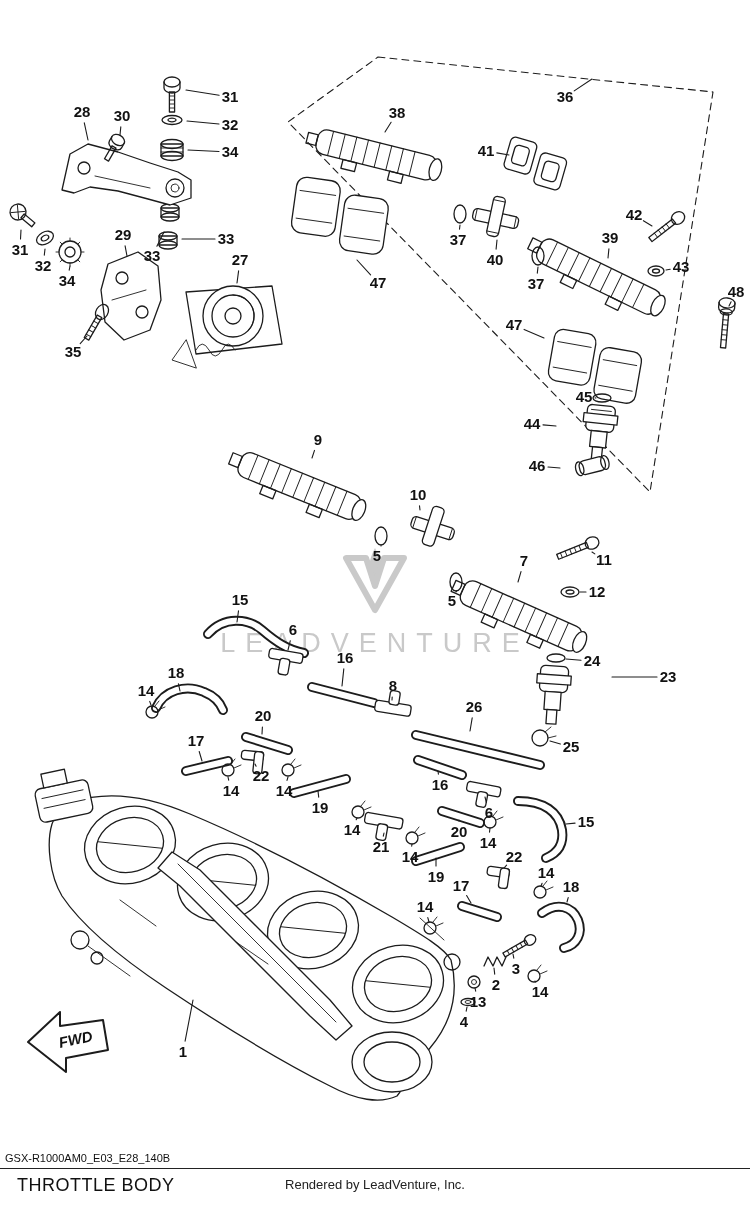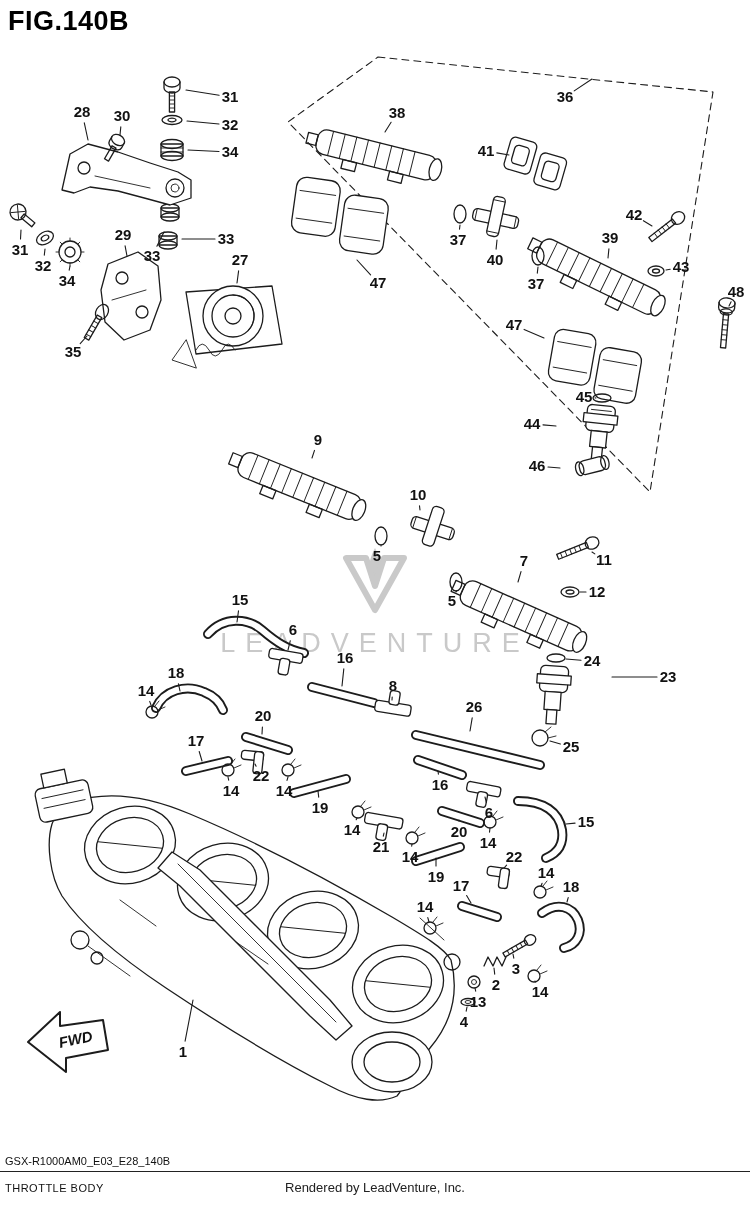--- a/index.html
+++ b/index.html
@@ -24,21 +24,21 @@
   .diagram .leader{stroke-width:1.1;}
   .diagram text.callout{font-family:"Liberation Sans",sans-serif;font-weight:bold;
     font-size:15px;fill:#111;stroke:none;}
   .diagram text.fwd-text{font-family:"Liberation Sans",sans-serif;font-weight:bold;
     font-style:italic;font-size:15px;fill:#111;stroke:none;}
   
   .footer{position:absolute;left:0;right:0;bottom:0;z-index:3;background:transparent;}
   .footer-code{padding:0 0 4px 5px;font-size:11px;color:#111;}
   .footer-rule{border-top:1.5px solid #222;}
   .footer-row{position:relative;padding:6px 6px 9px 5px;}
-  .footer-title{font-size:11px;color:#111;letter-spacing:.5px;}
+  .footer-title{font-size:18px;color:#111;letter-spacing:.5px;margin-left:12px;}
   .footer-rendered{position:absolute;left:0;right:0;top:8px;text-align:center;
     font-size:13px;color:#222;}
 </style>
 </head>
 <body>
 
 <div class="page">
 
   <div class="watermark">
     <svg width="86" height="86" viewBox="0 0 86 86">
@@ -550,21 +550,20 @@
         <text x="425" y="912" text-anchor="middle" class="callout">14</text>
         <text x="478" y="1007" text-anchor="middle" class="callout">13</text>
         <text x="464" y="1027" text-anchor="middle" class="callout">4</text>
         <text x="496" y="990" text-anchor="middle" class="callout">2</text>
         <text x="516" y="974" text-anchor="middle" class="callout">3</text>
         <text x="540" y="997" text-anchor="middle" class="callout">14</text>
         <text x="183" y="1057" text-anchor="middle" class="callout">1</text>
       </g>
   </svg>
 
-  <div class="fig-title">FIG.140B</div>
 
   <div class="footer">
     <div class="footer-code">GSX-R1000AM0_E03_E28_140B</div>
     <div class="footer-rule"></div>
     <div class="footer-row">
       <span class="footer-title">THROTTLE BODY</span>
       <span class="footer-rendered">Rendered by LeadVenture, Inc.</span>
     </div>
   </div>
 

